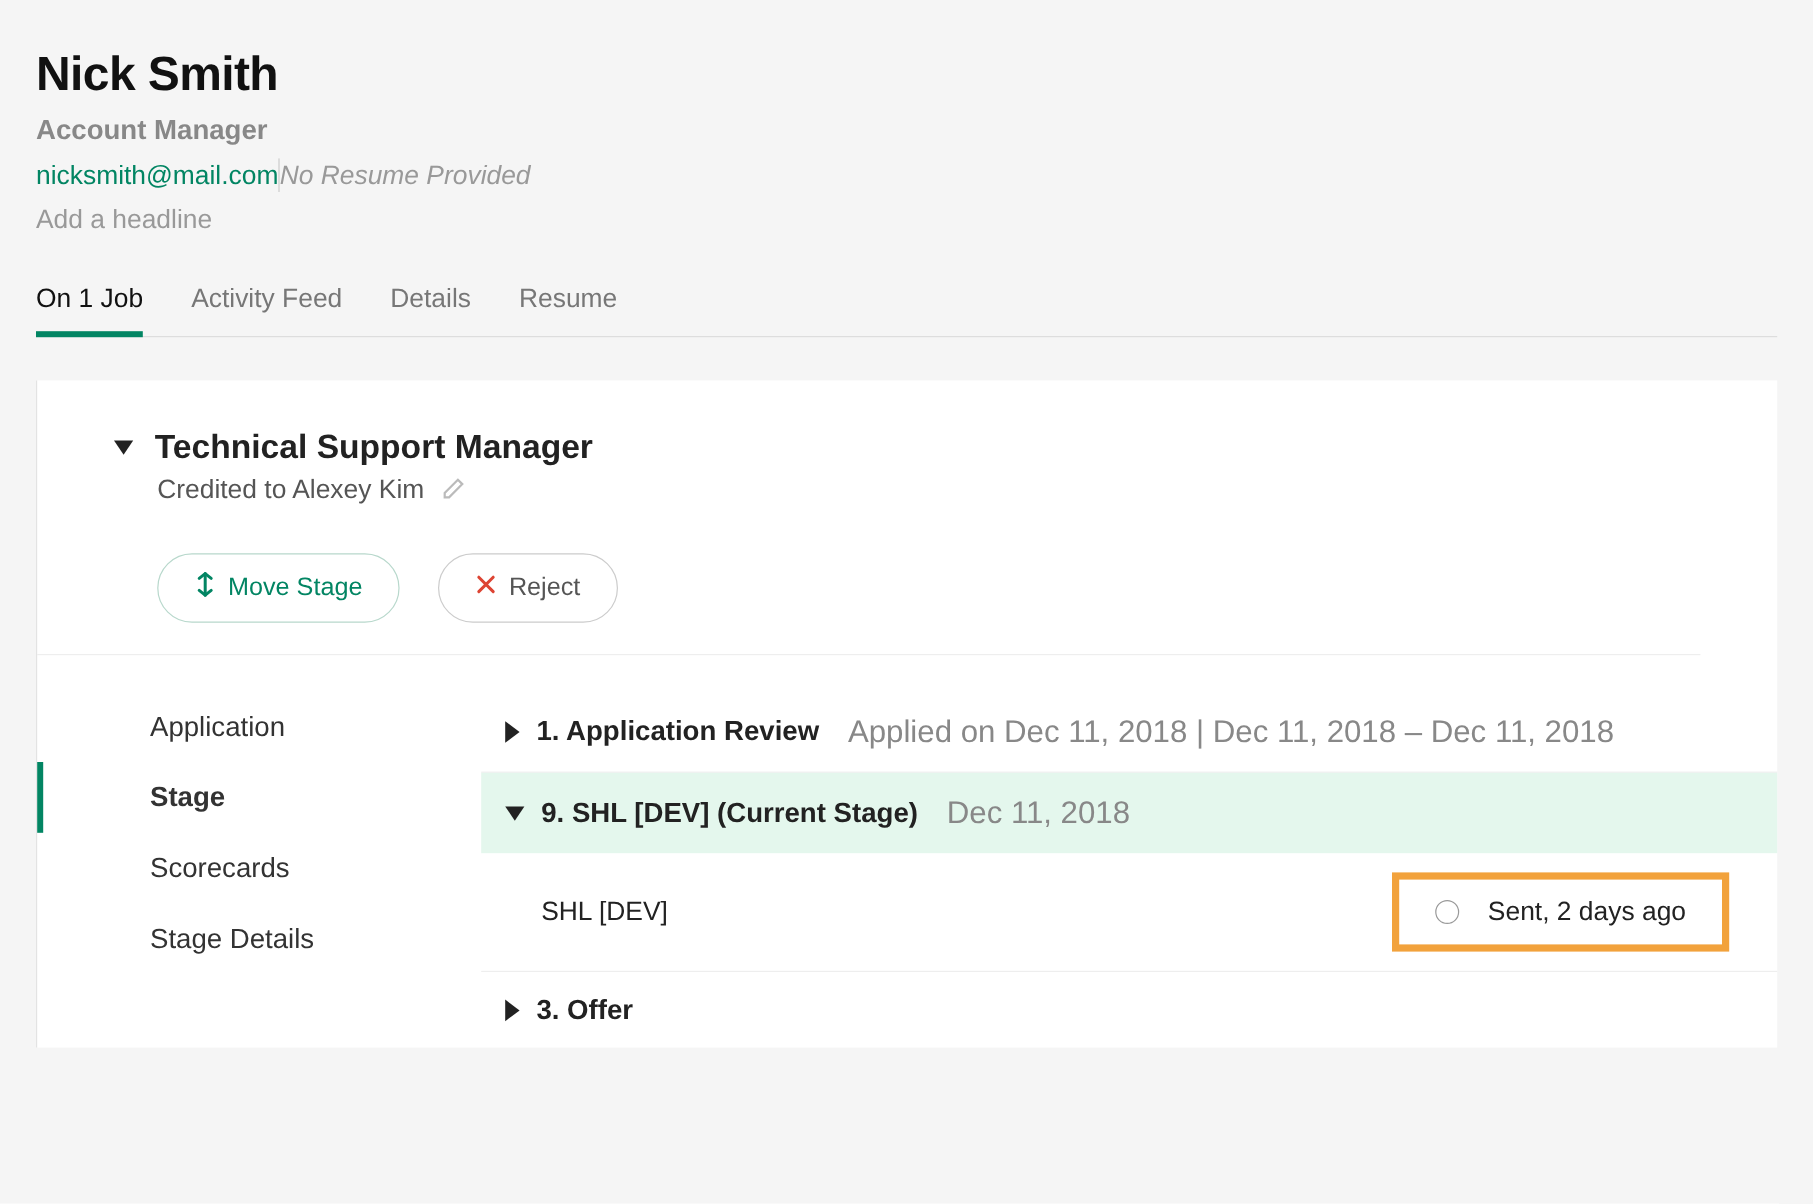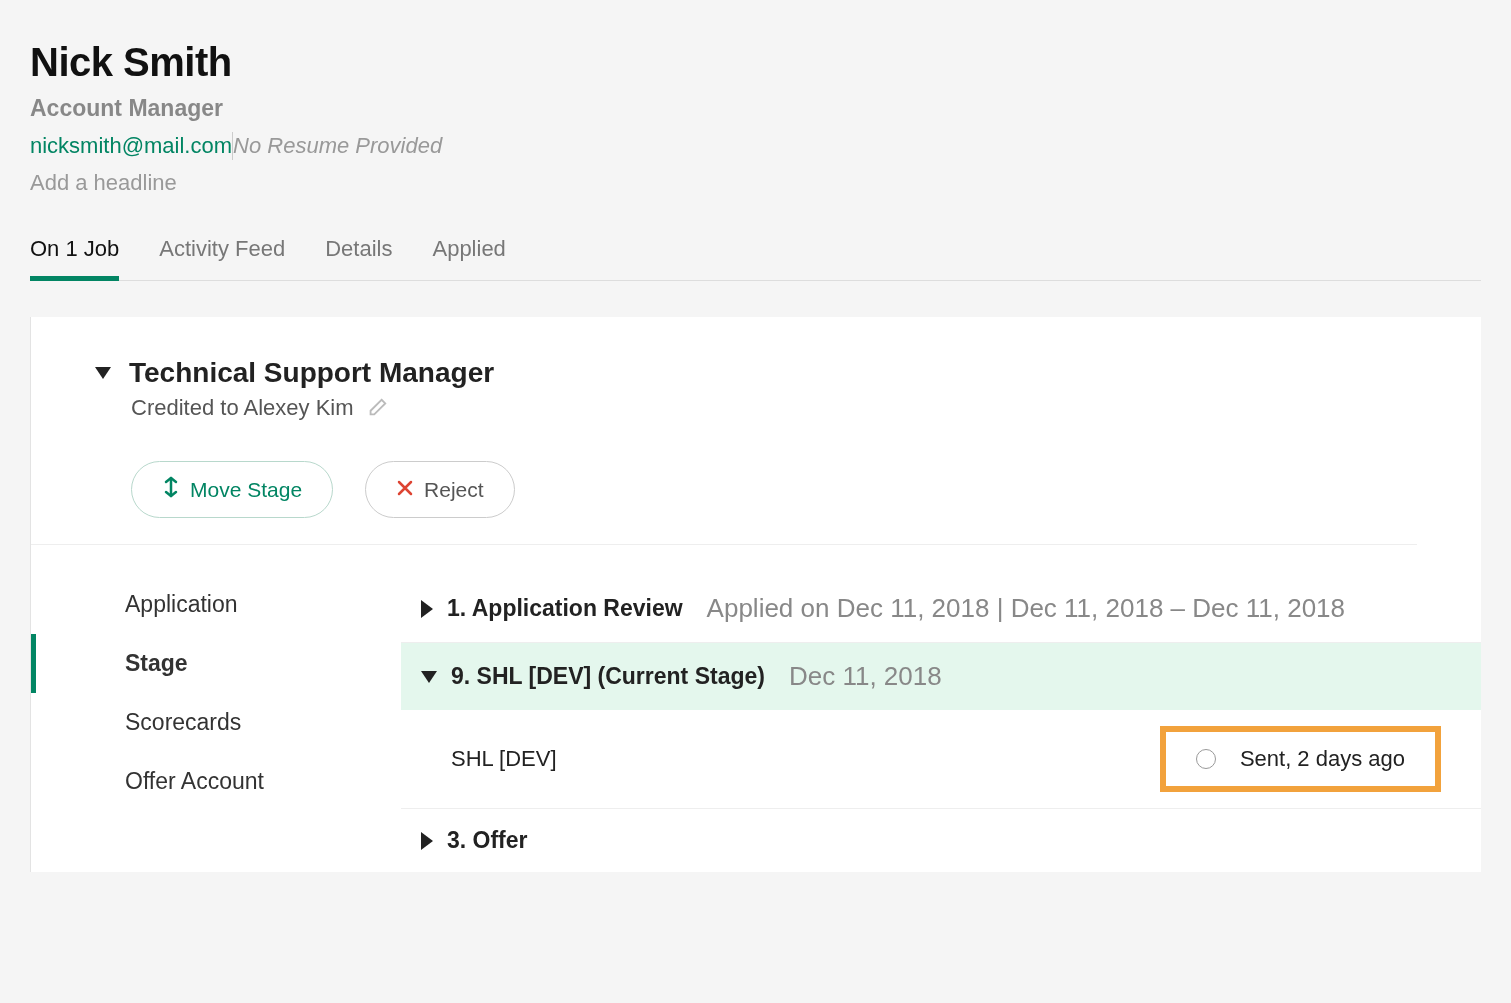--- a/index.html
+++ b/index.html
@@ -70,21 +70,21 @@
     <div class="divider-v"></div>
     <span class="resume-note">No Resume Provided</span>
   </div>
   <div class="headline">Add a headline</div>
 </div>
 
 <div class="tabs">
   <div class="tab active">On 1 Job</div>
   <div class="tab">Activity Feed</div>
   <div class="tab">Details</div>
-  <div class="tab">Applied</div>
+  <div class="tab">Resume</div>
 </div>
 
 <div class="card">
   <div class="job-header">
     <span class="caret-down"></span>
     <span class="job-title">Technical Support Manager</span>
   </div>
   <div class="credited-row">
     <span>Credited to Alexey Kim</span>
     <span class="pencil">
@@ -113,21 +113,21 @@
       </span>
       <span>Reject</span>
     </button>
   </div>
 
   <div class="body-cols">
     <div class="side">
       <div class="side-item">Application</div>
       <div class="side-item active">Stage</div>
       <div class="side-item">Scorecards</div>
-      <div class="side-item">Offer Account</div>
+      <div class="side-item">Stage Details</div>
     </div>
 
     <div class="main">
       <div class="stage-row">
         <span class="caret-right"></span>
         <span class="stage-num-title">1.  Application Review</span>
         <span class="stage-meta">Applied on Dec 11, 2018 | Dec 11, 2018 – Dec 11, 2018</span>
       </div>
 
       <div class="stage-row current">

